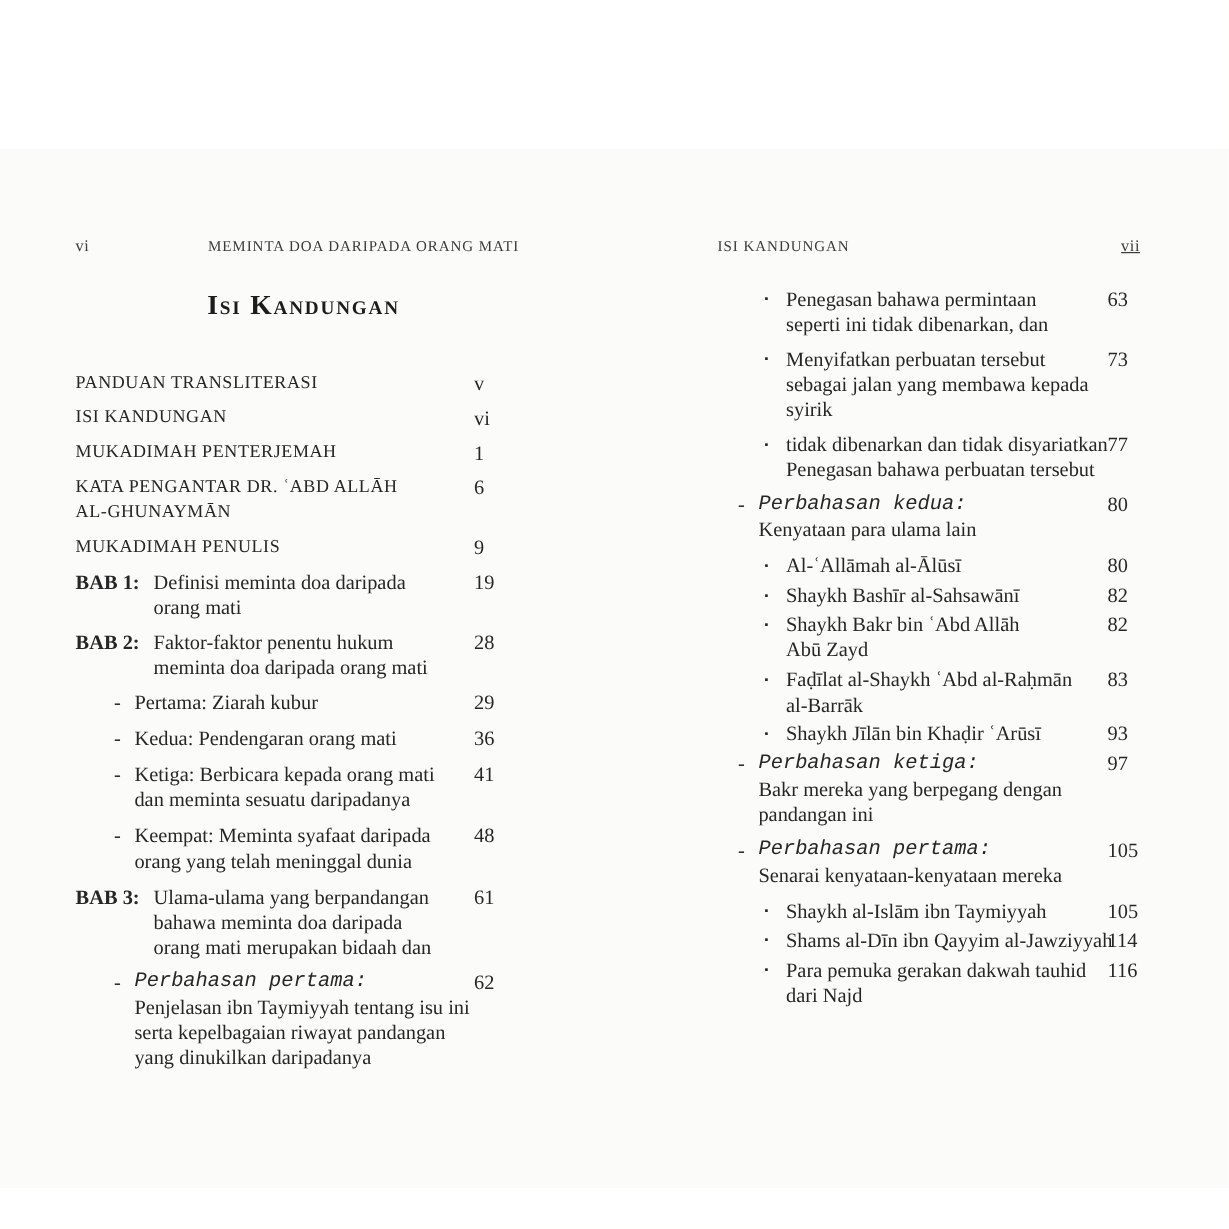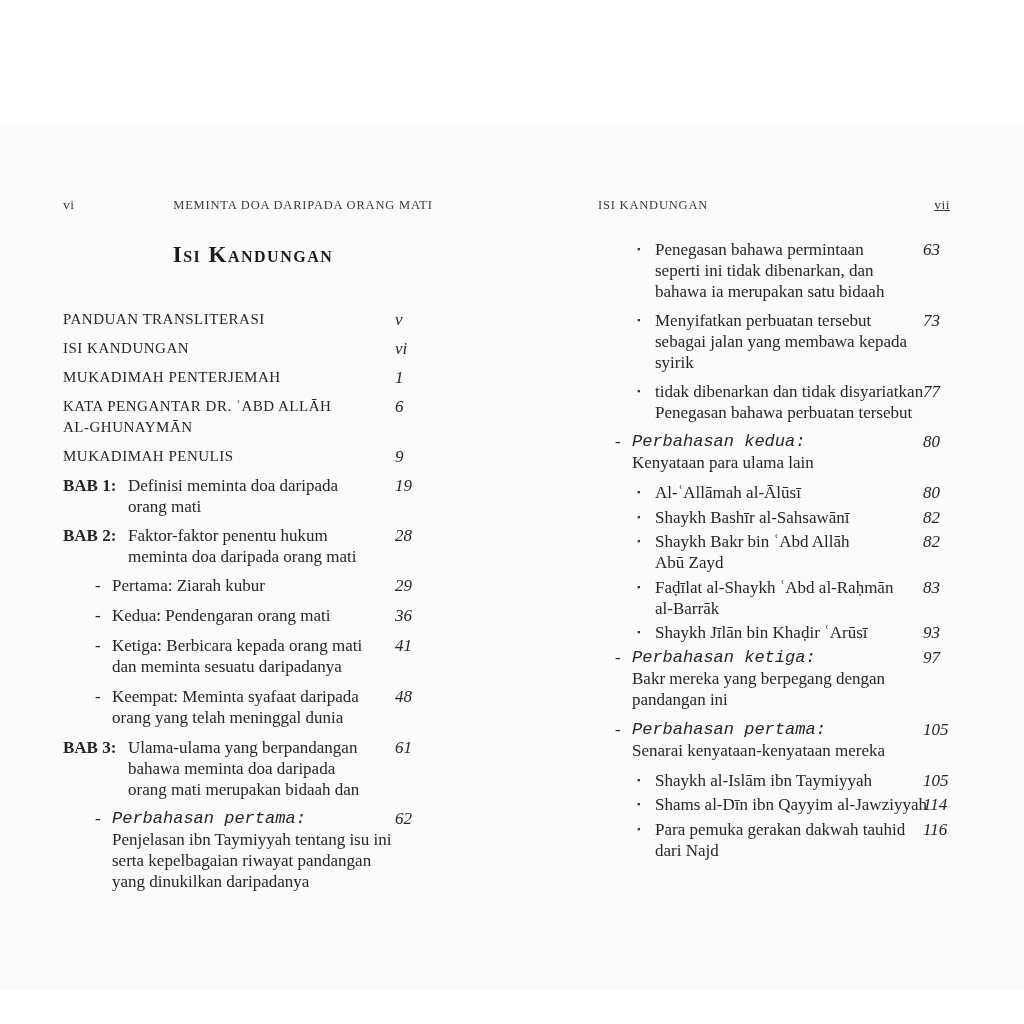--- a/index.html
+++ b/index.html
@@ -36,21 +36,21 @@
     letter-spacing:1.5px;color:#1c1c1c;
   }
 
   .entries{margin-top:24px;}
   .col-left .entries{margin-top:0;}
 
   .row{display:flex;align-items:flex-start;margin-bottom:8px;font-size:17px;line-height:21px;}
   .row .lines{flex:1;min-width:0;}
   .row .line{white-space:nowrap;}
   .row .line.italic{font-style:italic;font-family:Liberation Mono, monospace;}
-  .row .pg{width:48px;text-align:left;flex:none;font-style:italic;}
+  .row .pg{width:48px;text-align:left;flex:none;}
   .col-right .row .pg{width:27px;}
 
   .row.plain .lines{font-size:15px;letter-spacing:0.5px;}
   .row.bab .bab-label{flex:none;width:65px;font-weight:bold;}
   .row.dash{margin-bottom:9px;}
   .row.dash .marker{flex:none;width:17px;}
   .col-left .row.dash{padding-left:32px;}
   .col-right .row.dash{padding-left:17px;margin-top:3px;}
   .row.bullet .marker{flex:none;width:18px;font-size:9px;line-height:21px;}
   .col-right .row.bullet{padding-left:39px;}
@@ -171,21 +171,20 @@
   <div class="page-header">
     <span class="running">ISI KANDUNGAN</span>
     <span class="folio">vii</span>
   </div>
   <div class="entries" id="right-entries">
       <div class="row bullet">
         <span class="marker">▪</span>
         <div class="lines">
           <div class="line">Penegasan bahawa permintaan</div>
           <div class="line">seperti ini tidak dibenarkan, dan</div>
-          <div class="line">bahawa ia merupakan satu bidaah</div>
         </div>
         <div class="pg">63</div>
       </div>
       <div class="row bullet">
         <span class="marker">▪</span>
         <div class="lines">
           <div class="line">Menyifatkan perbuatan tersebut</div>
           <div class="line">sebagai jalan yang membawa kepada</div>
           <div class="line">syirik</div>
         </div>

